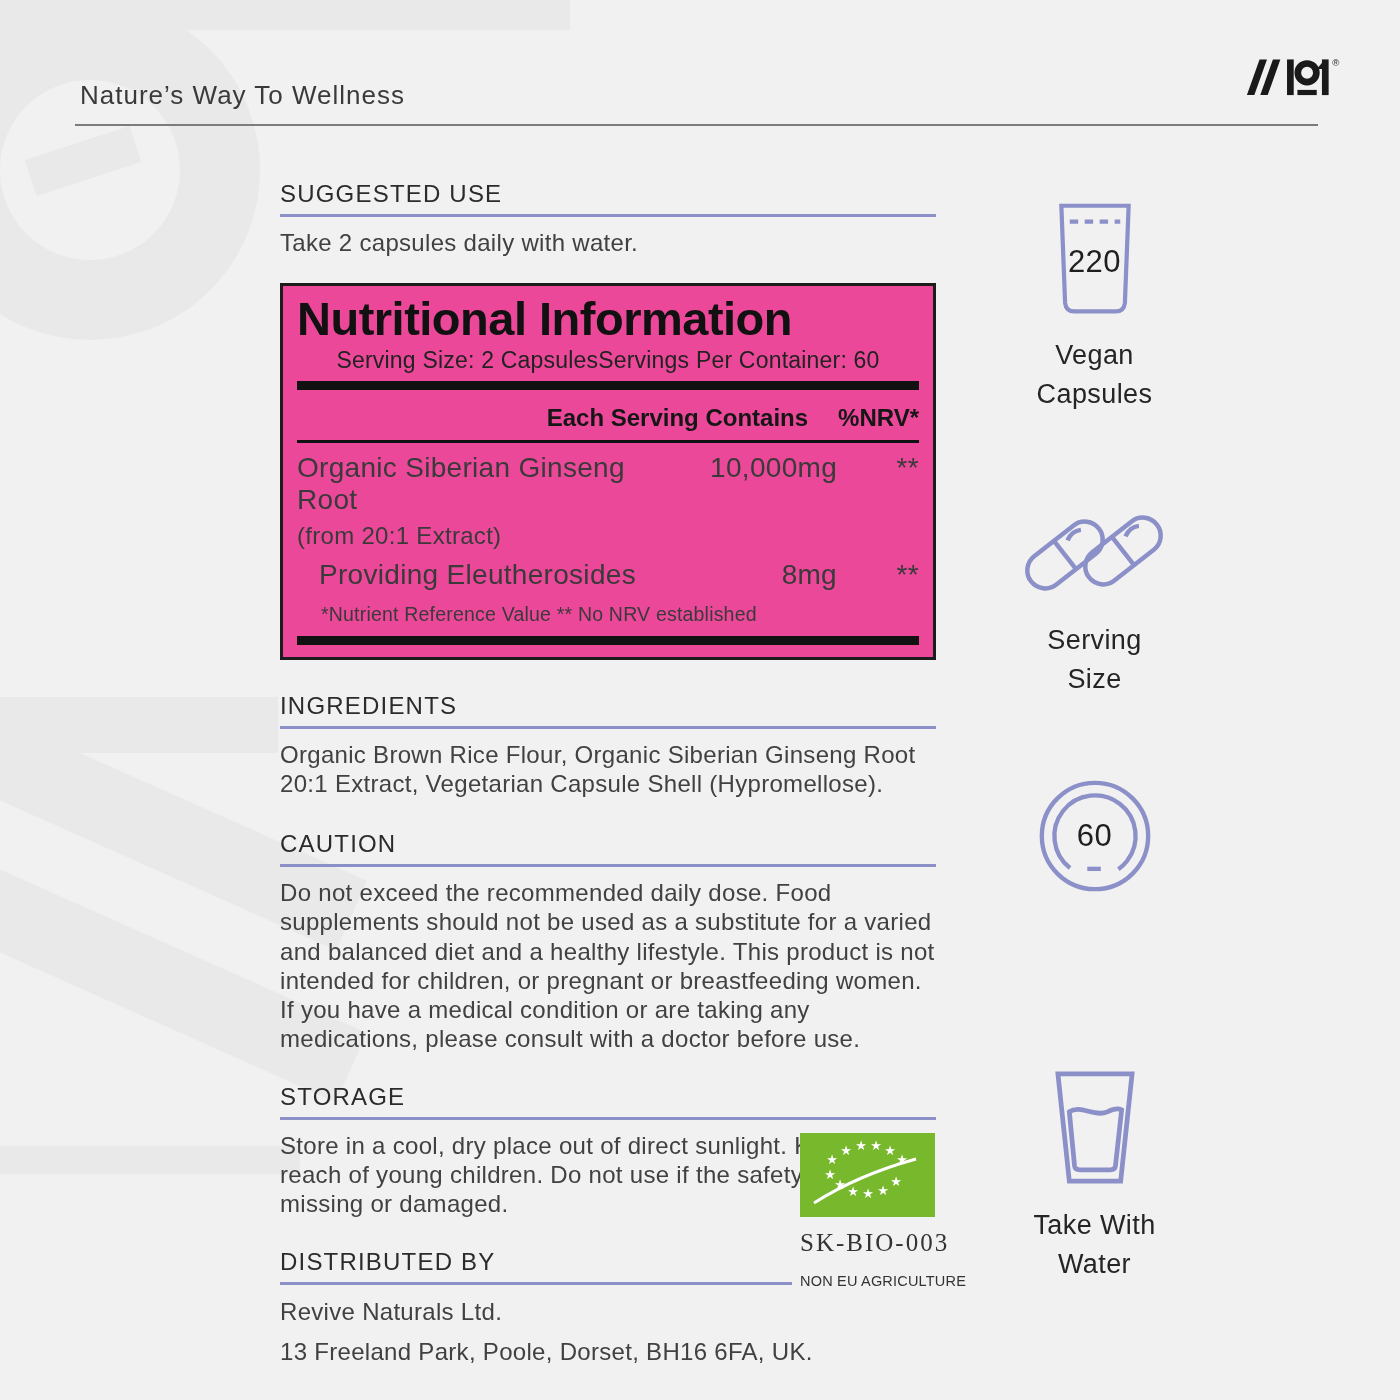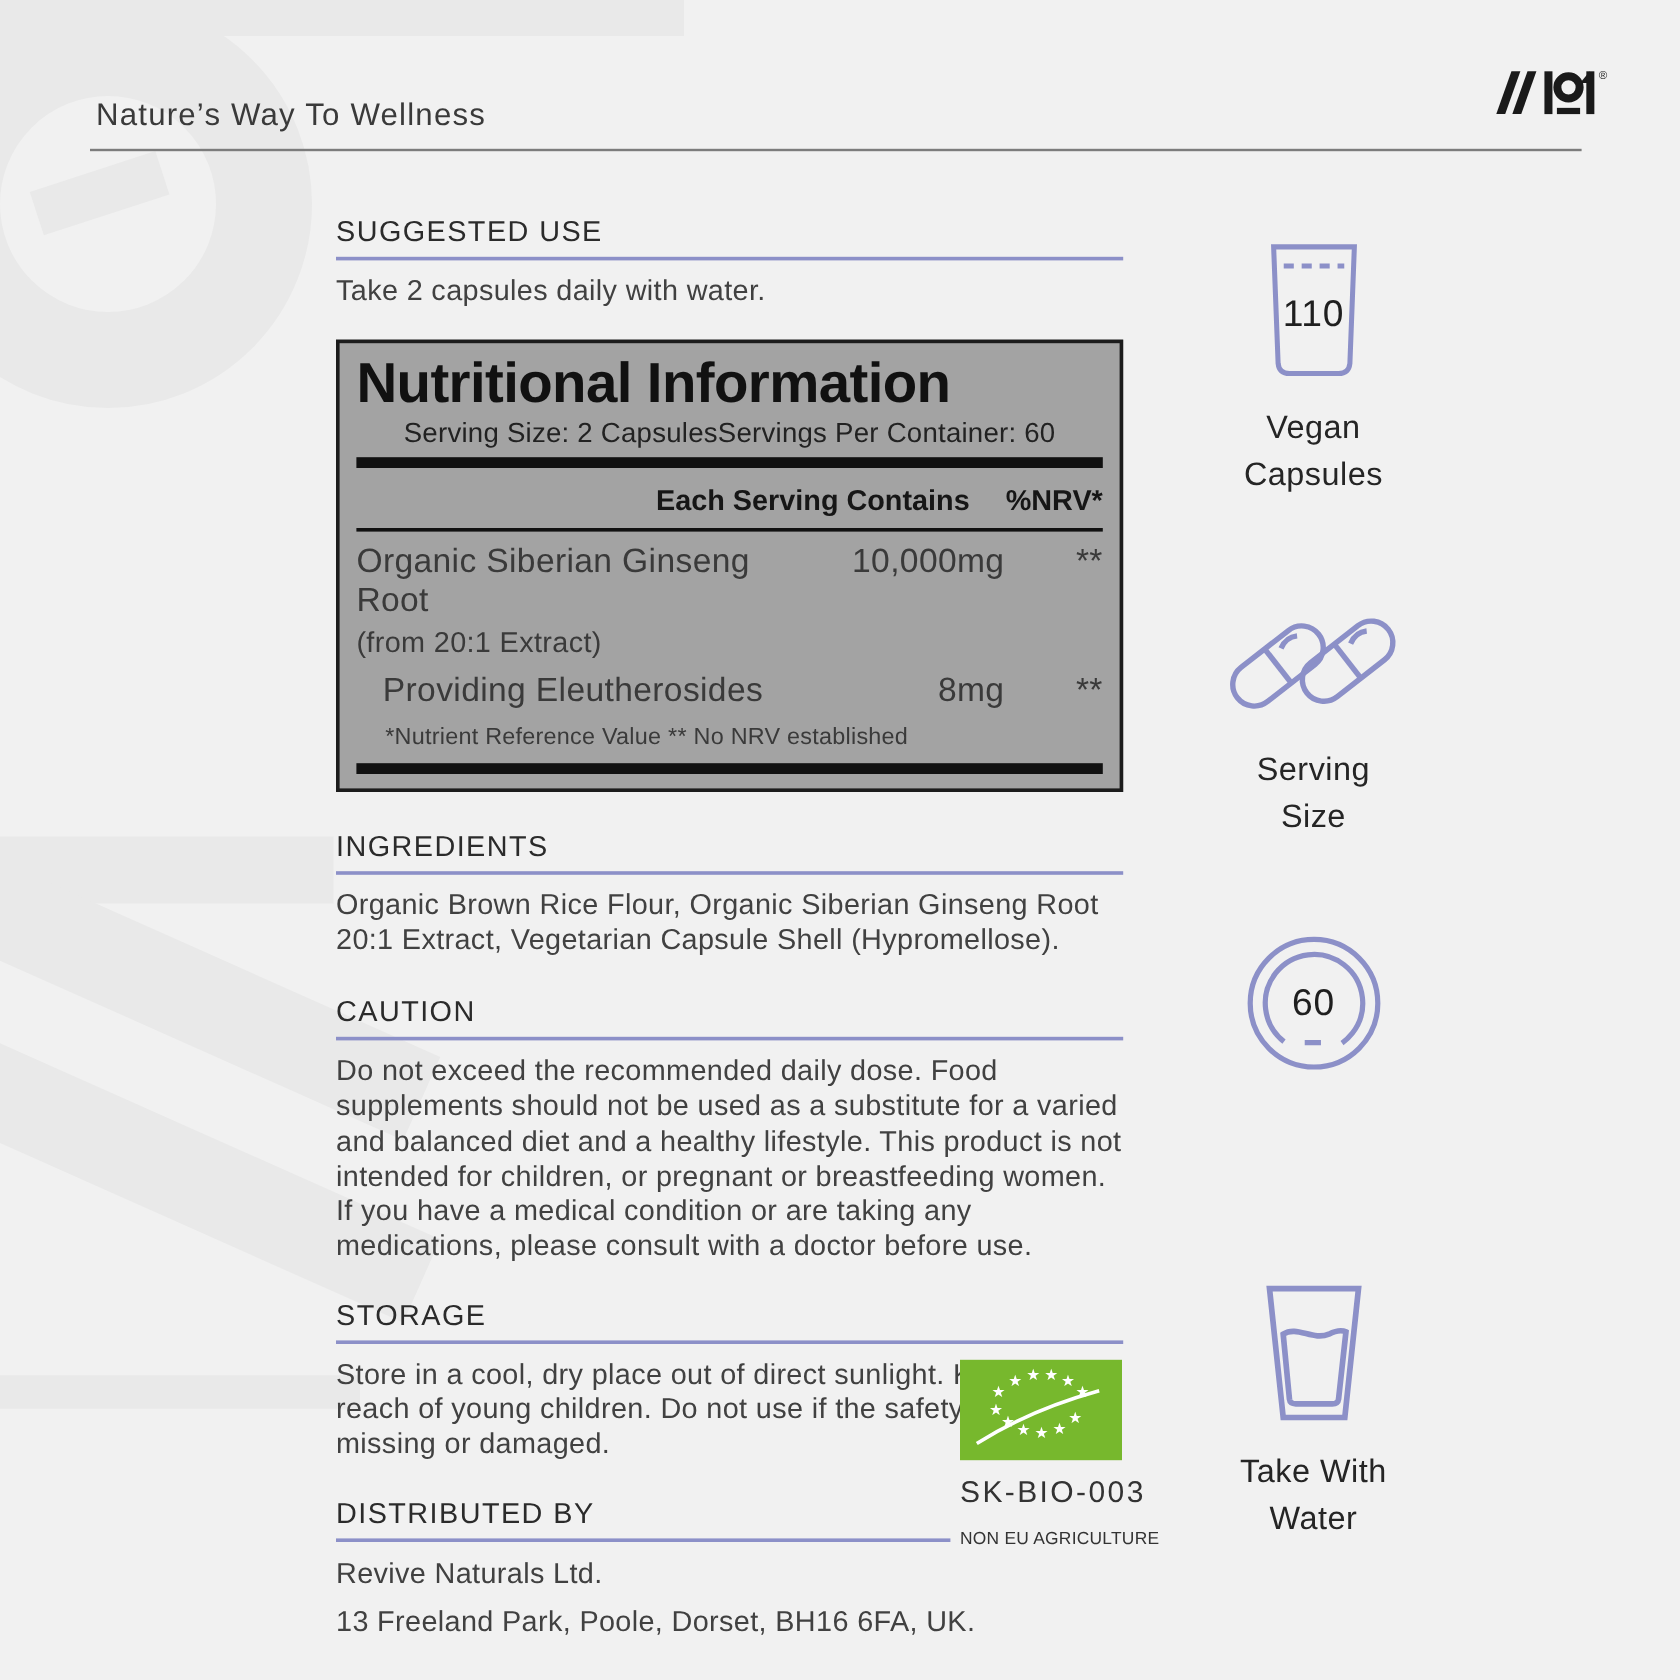--- a/index.html
+++ b/index.html
@@ -24,21 +24,21 @@
   .brand{position:absolute;left:1238px;top:50px;width:104px;height:56px;}
   .brand svg{display:block;}
 
   
   .main{position:absolute;left:280px;top:180px;width:656px;}
   .sec-head{font-size:24px;letter-spacing:1.2px;color:#2b2b2b;}
   .sec-rule{height:3px;background:#8c90c8;margin-top:6px;}
   .body-text{font-size:24px;line-height:1.21;letter-spacing:.3px;color:#414141;margin-top:11px;}
 
   
-  .ni-box{margin-top:26px;border:3px solid #1c1c1c;padding:8px 14px 12px 14px;background:#a3a3a3;}
+  .ni-box{margin-top:26px;border:3px solid #1c1c1c;padding:8px 14px 12px 14px;background:#ec4899;}
   .ni-title{font-size:47px;font-weight:700;color:#111;letter-spacing:-.5px;line-height:1.05;}
   .ni-serving{display:flex;justify-content:center;font-size:23px;color:#222;
               letter-spacing:.2px;margin-top:4px;}
   .ni-bar{height:9px;background:#111;margin-top:7px;}
   .ni-colhead{display:flex;justify-content:flex-end;gap:30px;font-weight:700;
               font-size:24px;color:#161616;margin-top:14px;}
   .ni-thinbar{height:3px;background:#111;margin-top:8px;}
   .ni-row{display:grid;grid-template-columns:1fr 150px 82px;font-size:28px;color:#3a3a3a;
           letter-spacing:.3px;margin-top:9px;}
   .ni-amt{text-align:right;}
@@ -48,21 +48,21 @@
   .ni-foot{font-size:19.5px;color:#3a3a3a;letter-spacing:.2px;margin:12px 0 10px 24px;}
   .ni-bar2{height:9px;background:#111;}
 
   .mt32{margin-top:32px;} .mt30{margin-top:30px;}
   .db-rule{width:512px;}
   .db-line{font-size:24px;color:#414141;letter-spacing:.3px;margin-top:10px;line-height:1.25;}
   .db-line.first{margin-top:12px;}
 
   
   .organic{position:absolute;left:800px;top:1133px;width:135px;text-align:left;}
-  .organic .code{font-size:25px;letter-spacing:2px;color:#333;margin-top:8px;white-space:nowrap;}
+  .organic .code{font-size:25px;letter-spacing:2px;color:#333;margin-top:8px;white-space:nowrap;font-family:Liberation Serif, serif;}
   .organic .origin{font-size:14.5px;letter-spacing:.2px;color:#333;margin-top:16px;white-space:nowrap;}
 
   
   .badge{position:absolute;left:1002px;width:185px;text-align:center;color:#262626;}
   .badge .icon-wrap{position:relative;display:inline-block;}
   .badge .num{position:absolute;left:0;right:0;text-align:center;color:#1f1f1f;
               font-size:31px;letter-spacing:.5px;}
   .badge .label{font-size:27px;line-height:1.45;letter-spacing:.4px;margin-top:16px;color:#252525;}
   .badge .label span{display:block;}
   .b1{top:202px;} .b2{top:505px;} .b3{top:778px;} .b4{top:1070px;}
@@ -173,21 +173,21 @@
     <div class="code">SK-BIO-003</div>
     <div class="origin">NON EU AGRICULTURE</div>
   </div>
 
   <div class="badge b1">
     <span class="icon-wrap">
       <svg width="94" height="114" viewBox="0 0 100 122">
         <path d="M14,4 L86,4 L82,108 Q81,117 72,117 L28,117 Q19,117 18,108 Z" fill="none" stroke="#8c90c8" stroke-width="4.5"></path>
         <line x1="23" y1="21" x2="77" y2="21" stroke="#8c90c8" stroke-width="4.5" stroke-dasharray="9 7"></line>
       </svg>
-      <span class="num" style="top:42px;">110</span>
+      <span class="num" style="top:42px;">220</span>
     </span>
     <div class="label">
       <span>Vegan</span>
         <span>Capsules</span>
     </div>
   </div>
 
   <div class="badge b2">
     <span class="icon-wrap">
       <svg width="150" height="96" viewBox="0 0 150 96">

